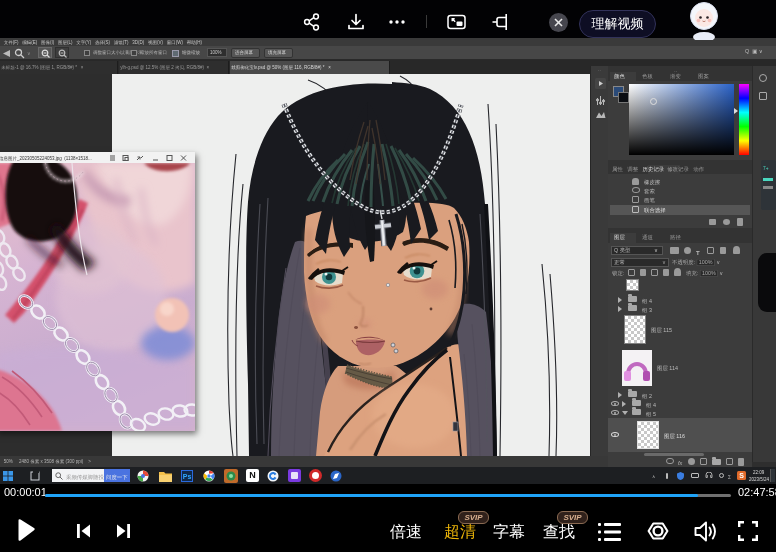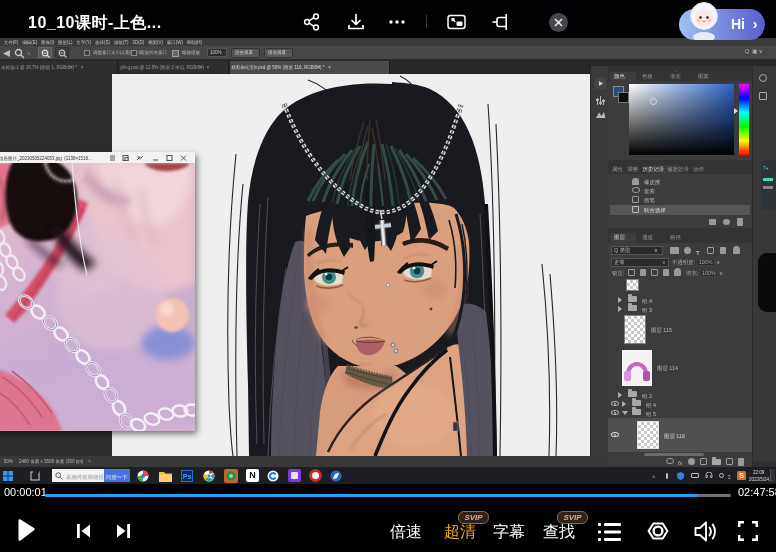--- a/index.html
+++ b/index.html
@@ -577,21 +577,20 @@
 <ellipse cx="156" cy="256" rx="7.5" ry="5.5" transform="rotate(20 156 256)"></ellipse>
 <ellipse cx="170" cy="251" rx="7.5" ry="5.5" transform="rotate(14 170 251)"></ellipse>
 <ellipse cx="184" cy="248" rx="7.5" ry="5.5" transform="rotate(8 184 248)"></ellipse>
 <ellipse cx="196" cy="247" rx="7.5" ry="5.5" transform="rotate(4 196 247)"></ellipse>
 </g>
 </svg>
       </div>
     </div>
   </div>
   <div id="topbar">
-    <div id="title">10_10课时-上色...</div>
     <svg class="tico" style="left:302px;" width="20" height="20" viewBox="0 0 20 20" fill="none" stroke="#fff" stroke-width="1.5">
       <circle cx="14" cy="4.5" r="2.4"></circle>
         <circle cx="5" cy="10" r="2.4"></circle>
         <circle cx="14" cy="15.5" r="2.4"></circle>
       <line x1="7.2" y1="8.8" x2="11.8" y2="5.7"></line>
         <line x1="7.2" y1="11.2" x2="11.8" y2="14.3"></line>
     </svg>
     <svg class="tico" style="left:346px;" width="20" height="20" viewBox="0 0 20 20" fill="none" stroke="#fff" stroke-width="1.7" stroke-linecap="round" stroke-linejoin="round">
       <path d="M10 2.5 v9.5 M6 8.5 L10 12.5 L14 8.5"></path>
         <path d="M3 13.5 v3 h14 v-3"></path>
@@ -610,23 +609,21 @@
     <svg class="tico" style="left:491px;" width="20" height="20" viewBox="0 0 20 20" fill="none" stroke="#fff" stroke-width="1.6">
       <line x1="15.2" y1="2" x2="15.2" y2="18"></line>
       <path d="M15 5.5 H8 a2 2 0 0 0 -2 2 v5 a2 2 0 0 0 2 2 h7"></path>
       <line x1="1.5" y1="10" x2="6" y2="10"></line>
     </svg>
     <div style="position:absolute;left:549px;top:13px;width:19px;height:19px;border-radius:50%;background:#46464e;"></div>
     <svg class="tico" style="left:553px;top:17px;" width="11" height="11" viewBox="0 0 11 11" stroke="#e8e8e8" stroke-width="1.6">
       <line x1="2" y1="2" x2="9" y2="9"></line>
         <line x1="9" y1="2" x2="2" y2="9"></line>
     </svg>
-    <div id="btn-hi">
-        <span class="hitxt">Hi&nbsp;&nbsp;›</span>
-      </div>
+    <div id="btn-ai">理解视频</div>
     <svg style="position:absolute;left:684px;top:0px;" width="40" height="40" viewBox="0 0 40 40">
       <ellipse cx="20" cy="37" rx="11" ry="5" fill="#e8ecf6"></ellipse>
       <circle cx="20" cy="16" r="13.5" fill="#f4f6fb"></circle>
       <circle cx="20" cy="16" r="13.5" fill="none" stroke="#d8deee" stroke-width="1"></circle>
       <circle cx="20" cy="18" r="9" fill="#fbe8e4"></circle>
       <circle cx="16.5" cy="17.5" r="1.3" fill="#2a2024"></circle>
       <circle cx="23.5" cy="17.5" r="1.3" fill="#2a2024"></circle>
       <path d="M18.5 21 q1.5 1.3 3 0" stroke="#b06a5a" stroke-width=".8" fill="none"></path>
       <circle cx="14.5" cy="20.5" r="1.8" fill="#f6c0ba"></circle>
       <circle cx="25.5" cy="20.5" r="1.8" fill="#f6c0ba"></circle>

